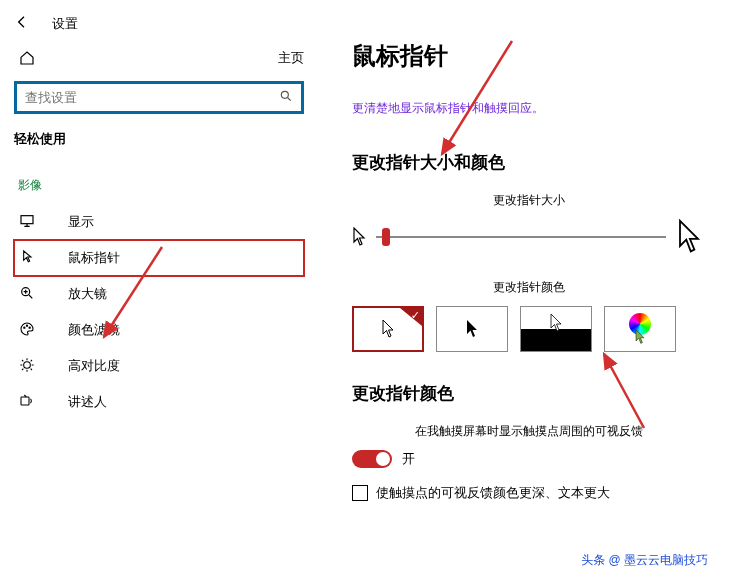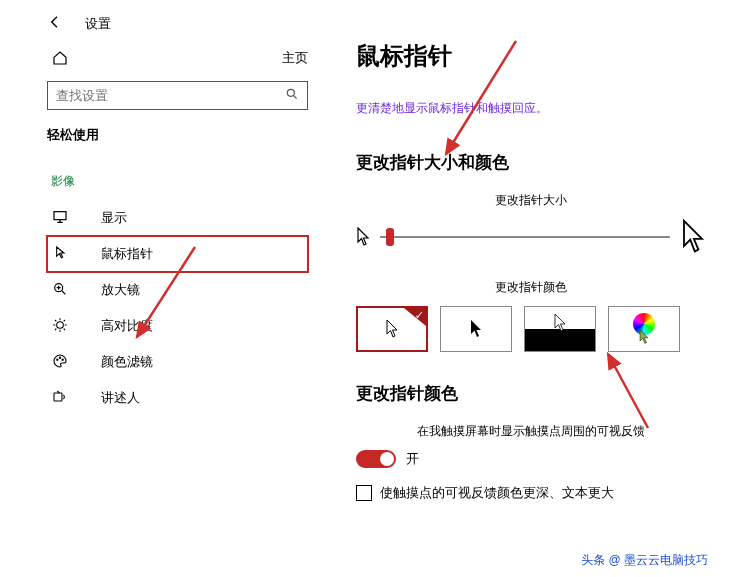--- a/index.html
+++ b/index.html
@@ -1,24 +1,24 @@
 <!DOCTYPE html>
 <html><head>
 <meta charset="utf-8">
 <style>
 * { box-sizing: border-box; margin: 0; padding: 0; }
 body { font-family: "Microsoft YaHei", "Segoe UI", sans-serif; font-size: 13px; color: #000; background: #fff; width: 730px; height: 577px; position: relative; overflow: hidden; }
-.layout { display: flex; height: 100%; padding-left: 33px; }
+.layout { display: flex; height: 100%; }
 .sidebar { width: 320px; padding: 14px 16px 0 14px; position: relative; }
 .topbar { display: flex; align-items: center; gap: 22px; margin-bottom: 16px; }
 .back-icon svg { width: 16px; height: 16px; }
 .app-title { font-size: 13px; }
 .home-row { display: flex; align-items: center; gap: 0; margin: 10px 0 14px 4px; justify-content: space-between; }
 .home-row .icon { width: 18px; display: flex; justify-content: center; }
-.search-box { display: flex; align-items: center; border: 1px solid #0369a1; padding: 5px 8px; margin-bottom: 16px; }
+.search-box { display: flex; align-items: center; border: 3px solid #0369a1; padding: 5px 8px; margin-bottom: 16px; }
 .search-box input { flex: 1; border: none; outline: none; font-size: 13px; font-family: inherit; background: transparent; }
 .section-title { font-weight: 600; margin-bottom: 29px; }
 .group-label { color: #15803d; font-size: 12px; margin: 22px 0 10px 4px; }
 .nav-item { display: flex; align-items: flex-start; gap: 32px; padding: 9px 4px; cursor: pointer; }
 .nav-item .icon { width: 18px; display: flex; justify-content: center; align-items: center; }
 .nav-item.selected { outline: 2px solid #c62828; outline-offset: -1px; }
 .content { flex: 1; padding: 40px 24px 0 32px; position: relative; }
 .page-title { font-size: 24px; font-weight: 600; margin-bottom: 28px; }
 .subtitle { font-size: 12px; color: #6d28d9; margin-bottom: 34px; }
 .h2 { font-size: 17px; font-weight: 600; margin-bottom: 18px; }
@@ -104,37 +104,37 @@
             <circle cx="10" cy="10" r="6"></circle>
             <path d="M15 15 L20 20 M10 7v6 M7 10h6"></path>
           </svg>
       </span>
       <span>放大镜</span>
     </div>
 
     <div class="nav-item">
       <span class="icon">
         <svg width="16" height="16" viewBox="0 0 24 24" fill="none" stroke="#000" stroke-width="1.6">
-            <circle cx="12" cy="12" r="5"></circle>
-            <path d="M12 2v3M12 19v3M2 12h3M19 12h3M4.5 4.5l2 2M17.5 17.5l2 2M4.5 19.5l2-2M17.5 6.5l2-2"></path>
-          </svg>
-      </span>
-      <span>高对比度</span>
-    </div>
-
-    <div class="nav-item">
-      <span class="icon">
-        <svg width="16" height="16" viewBox="0 0 24 24" fill="none" stroke="#000" stroke-width="1.6">
             <path d="M12 3a9 9 0 1 0 0 18c2 0 2-2 1-3s0-3 2-3h3a3 3 0 0 0 3-3 9 9 0 0 0-9-9Z"></path>
             <circle cx="8" cy="10" r="1"></circle>
             <circle cx="12" cy="7" r="1"></circle>
             <circle cx="16" cy="10" r="1"></circle>
           </svg>
       </span>
       <span>颜色滤镜</span>
+    </div>
+
+    <div class="nav-item">
+      <span class="icon">
+        <svg width="16" height="16" viewBox="0 0 24 24" fill="none" stroke="#000" stroke-width="1.6">
+            <circle cx="12" cy="12" r="5"></circle>
+            <path d="M12 2v3M12 19v3M2 12h3M19 12h3M4.5 4.5l2 2M17.5 17.5l2 2M4.5 19.5l2-2M17.5 6.5l2-2"></path>
+          </svg>
+      </span>
+      <span>高对比度</span>
     </div>
 
     <div class="nav-item">
       <span class="icon">
         <svg width="16" height="16" viewBox="0 0 24 24" fill="none" stroke="#000" stroke-width="1.6">
             <rect x="3" y="6" width="12" height="12" rx="1"></rect>
             <path d="M17 9c2 1 2 5 0 6M8 3l3 3"></path>
           </svg>
       </span>
       <span>讲述人</span>

